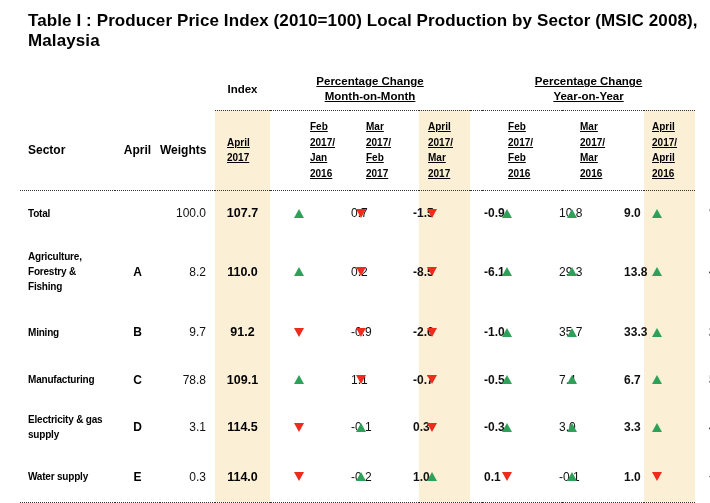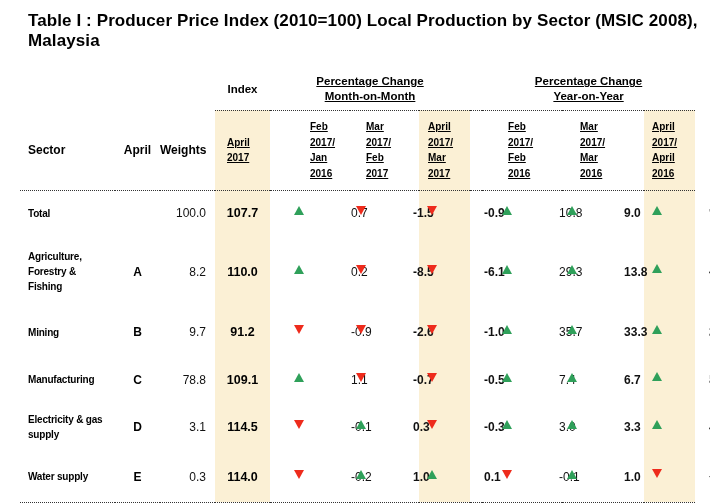--- a/index.html
+++ b/index.html
@@ -27,21 +27,21 @@
   .p-yf{padding-left:26px}.p-ym{padding-left:18px}.p-ya{padding-left:8px}
   .h-lab{font-weight:700;font-size:12px;color:#000;}
   .h-sector{text-align:left;padding-left:8px;}
   .h-code{text-align:center;}
   .h-weights{text-align:right;padding-right:9px;}
   
   .sector{white-space:pre;font-weight:700;font-size:10px;line-height:15px;padding-left:8px;letter-spacing:-.2px;color:#000;}
   .code{text-align:center;font-weight:700;font-size:12px;color:#000;}
   .weights{text-align:right;padding-right:9px;font-size:12px;}
   .index{text-align:center;font-weight:700;font-size:12.5px;color:#000;}
-  .chg{display:flex;align-items:flex-start;gap:47px;}
+  .chg{display:flex;align-items:center;gap:47px;}
   .val{margin-left:auto;font-size:12px;}
   .b .val{font-weight:700;}
   .c-mfeb .chg{padding:0 8px 0 24px;}
   .c-mmar .chg{padding:0 24px 0 6px;}
   .c-mapr .chg{padding:0 7px 0 8px;}
   .c-yfeb .chg{padding:0 22px 0 20px;}
   .c-ymar .chg{padding:0 34px 0 5px;}
   .c-yapr .chg{padding:0 9px 0 8px;font-family:Liberation Serif, serif;}
   
   .tri{width:0;height:0;display:inline-block;flex:0 0 auto;}

